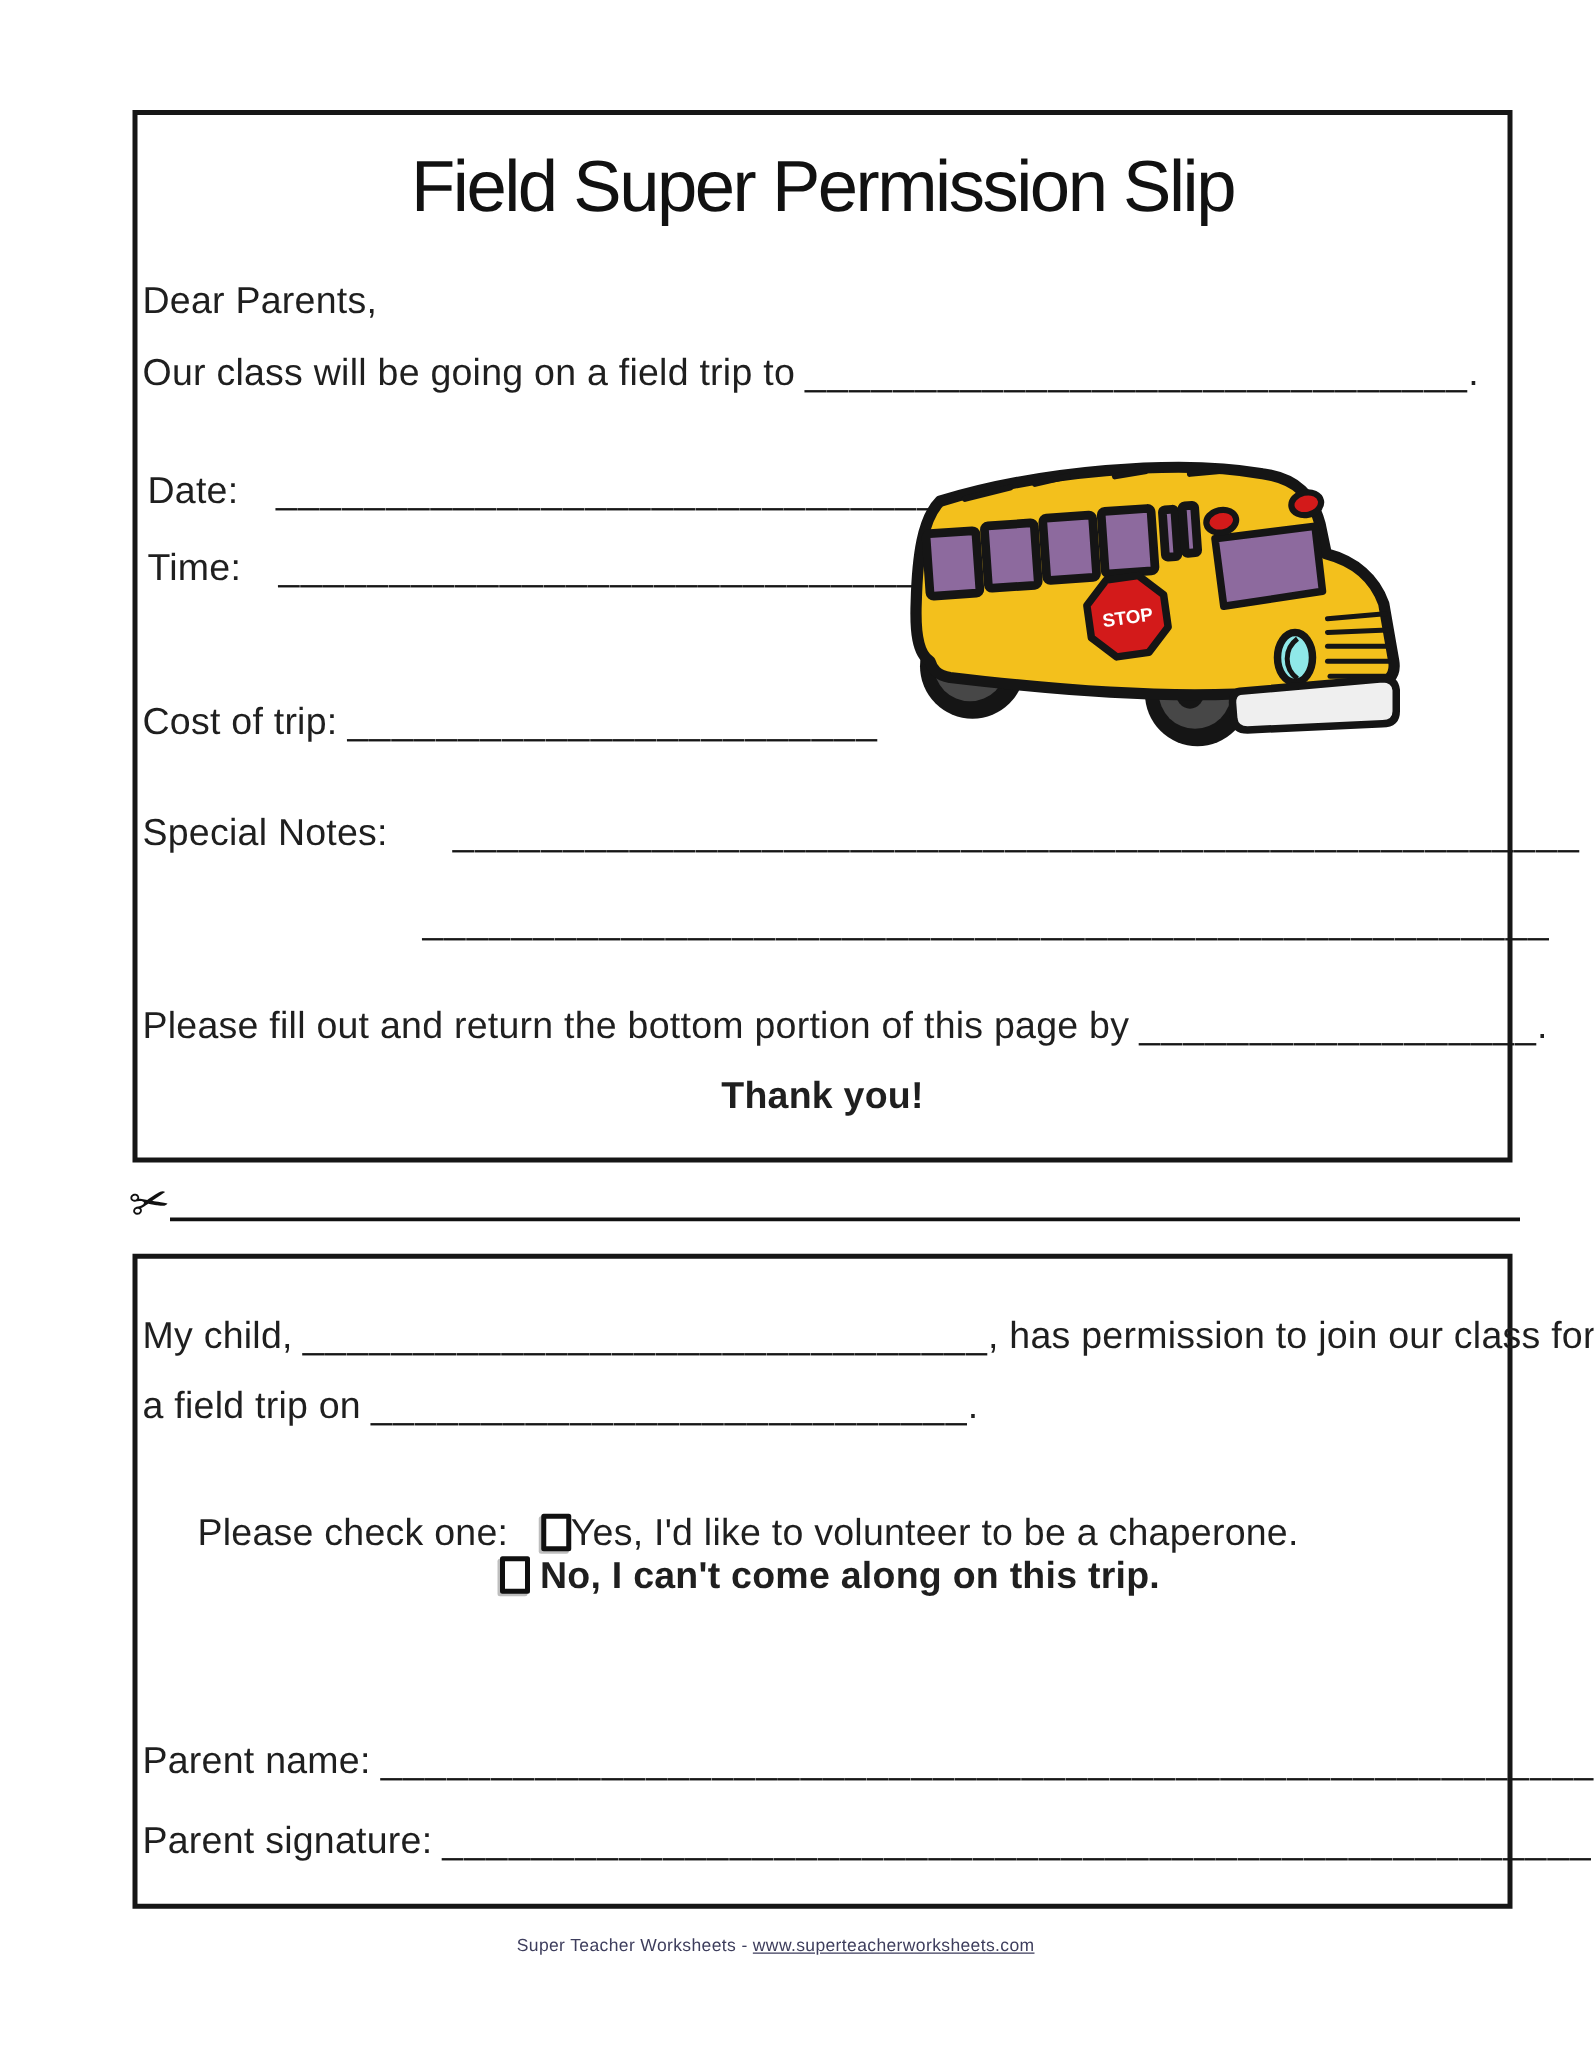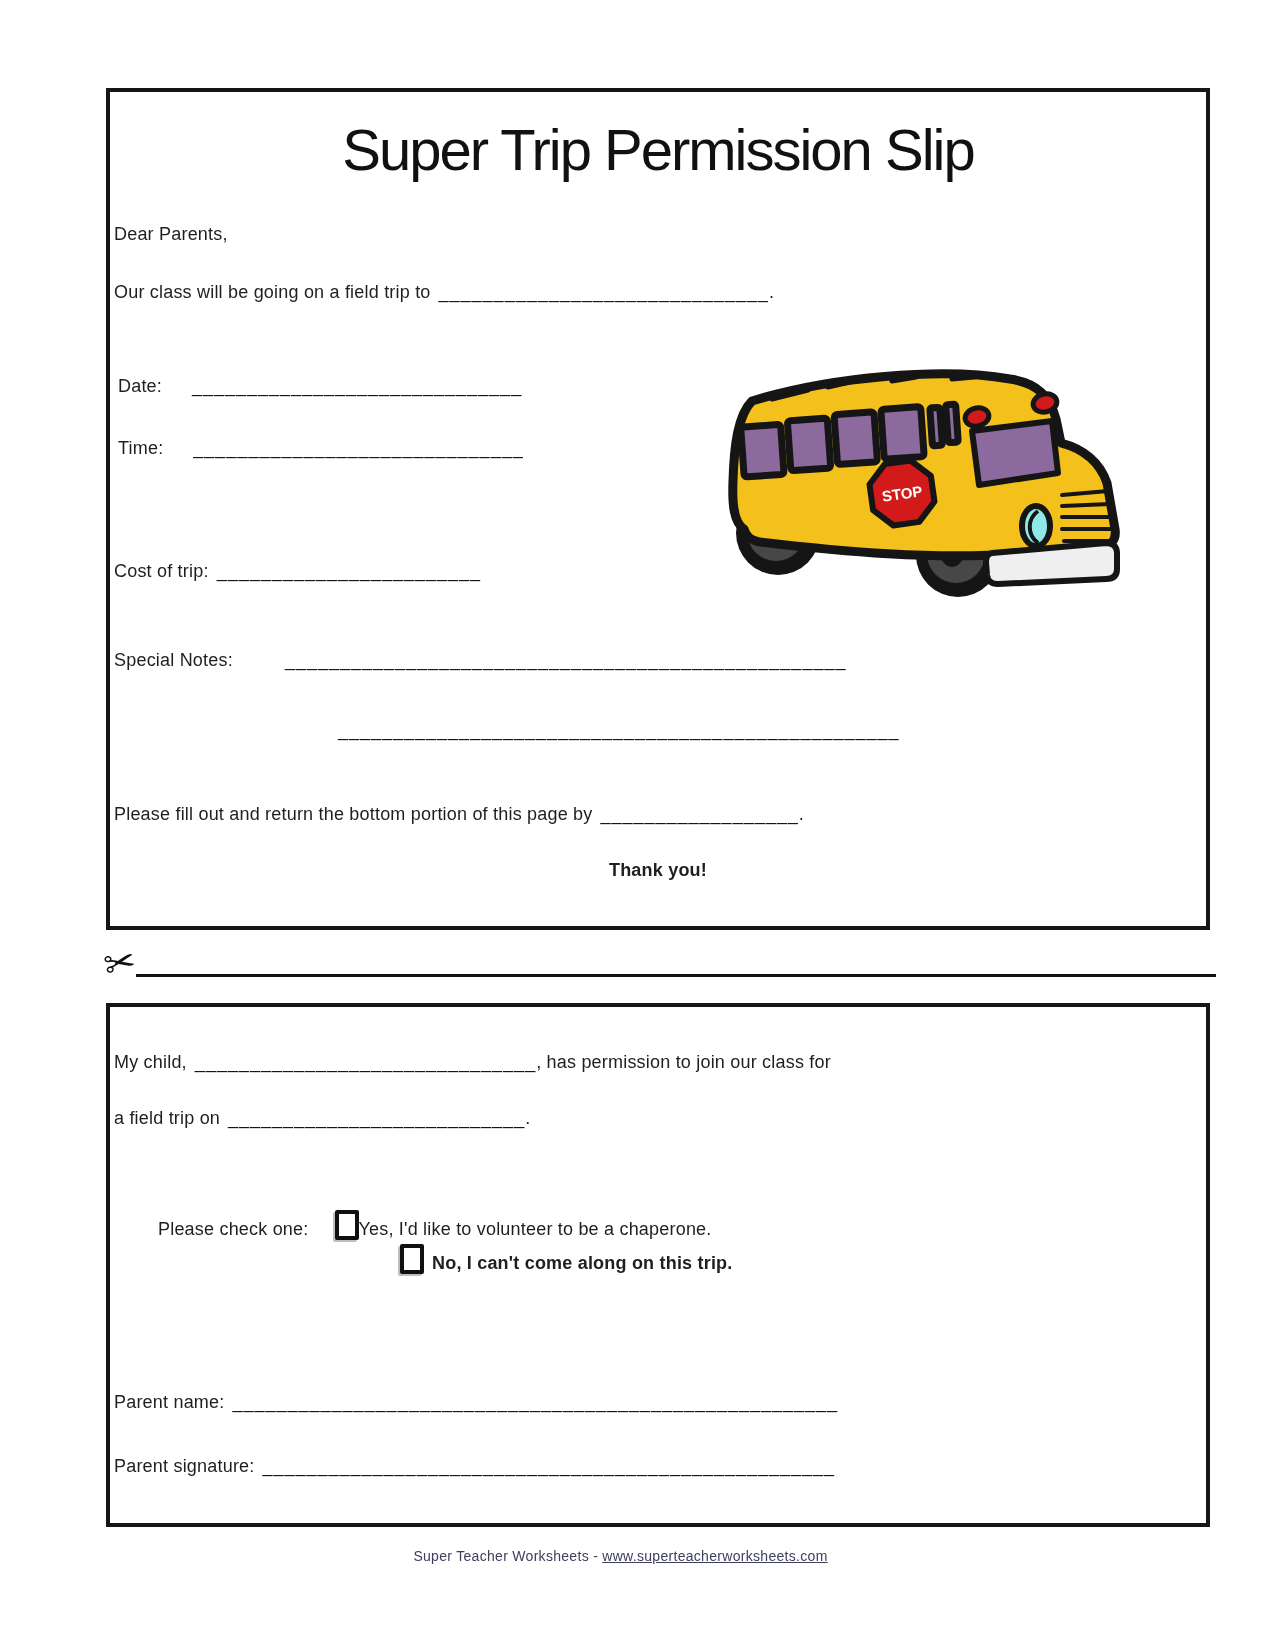--- a/index.html
+++ b/index.html
@@ -3,21 +3,21 @@
 <meta charset="utf-8">
 <style>
   html,body{margin:0;padding:0;background:#fff;}
   .page{position:relative;width:1275px;height:1650px;background:#ffffff;
         font-family:"Liberation Sans",sans-serif;color:#1f1f1f;overflow:hidden;}
   .box{position:absolute;border:4px solid #161616;background:#fff;}
   .top-box{left:106px;top:88px;width:1096px;height:834px;}
   .bottom-box{left:106px;top:1003px;width:1096px;height:516px;}
   .doc-title{position:absolute;left:106px;top:116px;width:1104px;text-align:center;
              font-size:58px;letter-spacing:-2px;color:#111;}
-  .line{position:absolute;font-size:18px;letter-spacing:0.2px;white-space:nowrap;color:#1f1f1f;}
+  .line{position:absolute;font-size:30px;letter-spacing:0.2px;white-space:nowrap;color:#1f1f1f;}
   .blank{letter-spacing:1px;color:#161616;}
   .b-thanks{font-weight:bold;}
   .center-line{left:106px;width:1104px;text-align:center;}
   .scissors{position:absolute;left:104px;top:944px;font-size:38px;line-height:1;
             transform:rotate(-12deg);color:#111;}
   .cut-rule{position:absolute;left:136px;top:974px;width:1080px;height:0;
             border-top:3px solid #111;}
   .checkbox{display:inline-block;width:16px;height:22px;border:4px solid #101010;
             border-radius:2px;background:#fff;box-shadow:-2px 2px 0 rgba(110,110,110,0.45);
             vertical-align:-5px;}
@@ -31,21 +31,21 @@
           font-size:14px;color:#3d3d5c;letter-spacing:0.3px;}
   .footer a{color:#3d3d5c;text-decoration:underline;cursor:pointer;}
 </style>
 </head>
 <body>
 
 <div class="page">
 
   <div class="box top-box"></div>
 
-  <div class="doc-title">Super Trip Permission Slip</div>
+  <div class="doc-title">Field Super Permission Slip</div>
 
   <div class="line" style="left:114px;top:224px;">
     <span>Dear Parents,</span>
   </div>
 
   <div class="line" style="left:114px;top:282px;">
     <span>Our class will be going on a field trip to</span><span class="blank gap-sm">______________________________</span><span>.</span>
   </div>
 
   <div class="line" style="left:118px;top:376px;">

